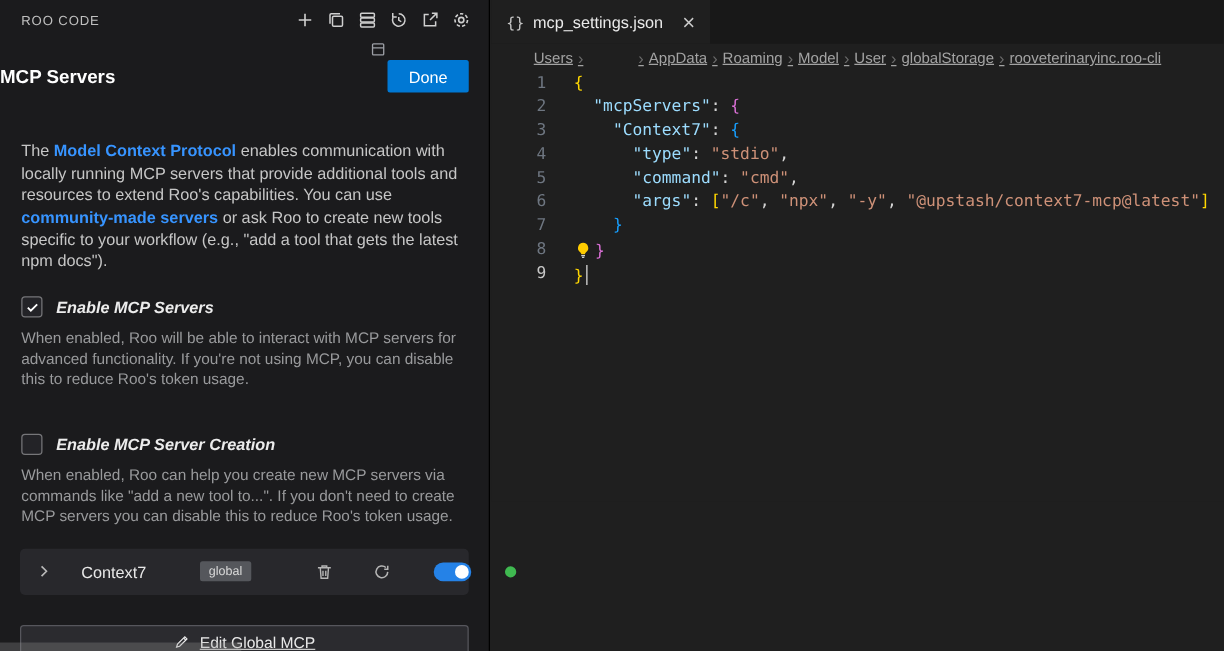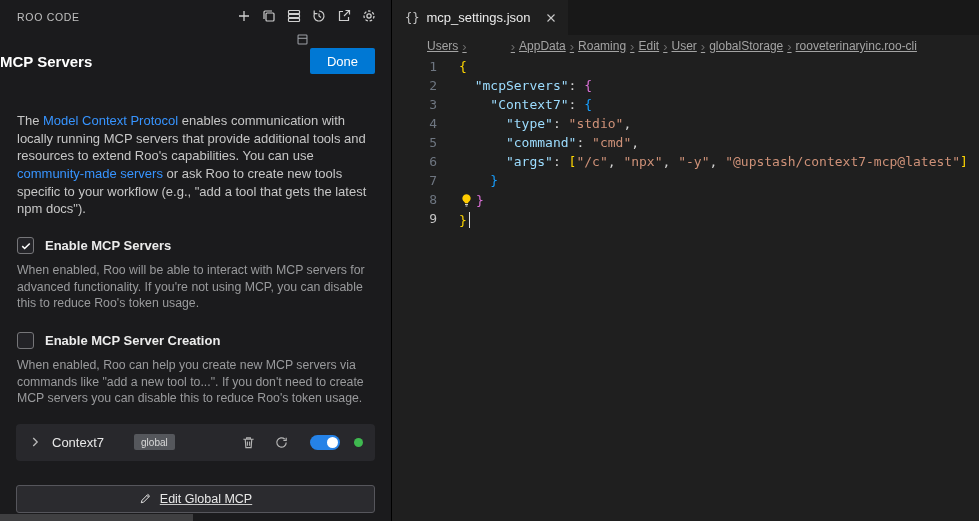--- a/index.html
+++ b/index.html
@@ -13,29 +13,29 @@
   .brand{position:absolute;left:17px;top:11px;font-size:10.5px;letter-spacing:.7px;color:#c0c0c0;}
   .head-icons{position:absolute;right:14px;top:8px;display:flex;gap:9px;align-items:center;color:#cfcfcf;}
   .head-icons .ico,.extra-icon{display:inline-flex;width:16px;height:16px;cursor:pointer;color:#cfcfcf;}
   .ico svg{width:100%;height:100%;}
   .extra-icon{position:absolute;right:82px;top:33px;width:13px;height:13px;color:#9da0a6;}
   .title-row{display:flex;justify-content:space-between;align-items:center;margin:14px 16px 0 0;}
   .title-row h1{margin:0;font-size:15px;font-weight:700;color:#fff;}
   .done{background:#0078d4;color:#fff;border:none;border-radius:2px;height:26px;padding:0 17px;
     font-size:13px;font-family:inherit;cursor:pointer;}
   .intro{margin:38px 17px 0 17px;font-size:13px;line-height:1.36;color:#c6c6c6;}
-  .link{color:#3794ff;cursor:pointer;}
+  .link{color:#3794ff;cursor:pointer;font-weight:bold;}
   .check-row{display:flex;align-items:center;gap:11px;margin:19px 17px 0 17px;}
   .checkbox{width:17px;height:17px;box-sizing:border-box;background:#232327;border:1px solid #767679;
     border-radius:3px;display:inline-flex;align-items:center;justify-content:center;cursor:pointer;flex:none;}
   .checkbox svg{width:12px;height:12px;}
-  .check-label{font-size:13px;font-weight:700;color:#ececec;}
+  .check-label{font-size:13px;font-weight:700;color:#ececec;font-style:italic;}
   .check-desc{margin:8px 17px 0 17px;font-size:12.3px;line-height:1.34;color:#999a9c;}
   .server-row{margin:17px 16px 0 16px;height:37px;background:#28282c;border-radius:4px;
-    display:flex;align-items:center;padding:0 12px;gap:7px;cursor:pointer;}
+    display:flex;align-items:center;padding:0 12px;gap:20px;cursor:pointer;}
   .chev{display:inline-flex;width:14px;height:14px;color:#b9b9b9;}
   .server-name{font-size:13px;color:#e8e8e8;margin-left:3px;}
   .badge{background:#55575c;color:#dadada;font-size:10px;padding:2.5px 7px;border-radius:2px;margin-left:23px;}
   .flexspace{flex:1;}
   .row-ico{display:inline-flex;width:15px;height:15px;color:#b5b5b5;cursor:pointer;margin-left:11px;}
   .toggle{position:relative;width:30px;height:15px;border-radius:8px;background:#2582e7;margin:0 7px 0 14px;cursor:pointer;flex:none;}
   .toggle .knob{position:absolute;right:2px;top:2px;width:11px;height:11px;border-radius:50%;background:#fff;}
   .status-dot{width:9px;height:9px;border-radius:50%;background:#3fb950;flex:none;}
   .edit-btns{display:flex;gap:9px;margin:24px 16px 0 16px;text-decoration:underline;}
   .edit-btn{flex:1;height:28px;background:#2b2b2f;border:1px solid #56565c;border-radius:3px;color:#e9e9e9;
@@ -131,21 +131,21 @@
     <div class="check-row">
       <span class="checkbox checked">
         <svg viewBox="0 0 16 16" fill="none" stroke="#ffffff" stroke-width="2">
             <path d="M3 8.2l3.2 3.2L13 4.6"></path>
           </svg>
       </span>
       <span class="check-label">Enable MCP Servers</span>
     </div>
     <p class="check-desc">When enabled, Roo will be able to interact with MCP servers for advanced functionality. If you're not using MCP, you can disable this to reduce Roo's token usage.</p>
 
-    <div class="check-row" style="margin-top:21px;">
+    <div class="check-row" style="margin-top:36px;">
       <span class="checkbox"></span>
       <span class="check-label">Enable MCP Server Creation</span>
     </div>
     <p class="check-desc">When enabled, Roo can help you create new MCP servers via commands like "add a new tool to...". If you don't need to create MCP servers you can disable this to reduce Roo's token usage.</p>
 
     <div class="server-row">
       <span class="chev">
         <svg viewBox="0 0 16 16" fill="none" stroke="currentColor" stroke-width="1.5">
             <path d="M6 3.5 10.5 8 6 12.5"></path>
           </svg>
@@ -198,21 +198,21 @@
     </div>
     <div class="breadcrumbs">
         <span class="bc-item">Users</span>
         <span class="bc-sep">›</span>
         <span class="bc-item bc-empty"></span>
         <span class="bc-sep">›</span>
         <span class="bc-item">AppData</span>
         <span class="bc-sep">›</span>
         <span class="bc-item">Roaming</span>
         <span class="bc-sep">›</span>
-        <span class="bc-item">Edit</span>
+        <span class="bc-item">Model</span>
         <span class="bc-sep">›</span>
         <span class="bc-item">User</span>
         <span class="bc-sep">›</span>
         <span class="bc-item">globalStorage</span>
         <span class="bc-sep">›</span>
         <span class="bc-item">rooveterinaryinc.roo-cli</span>
       </div>
     <div class="code"><div class="code-line"><span class="ln">1</span><span class="lc"><span class="tok-b1">{</span></span></div><div class="code-line"><span class="ln">2</span><span class="lc"><span class="tok-pun">  </span><span class="tok-key">"mcpServers"</span><span class="tok-pun">: </span><span class="tok-b2">{</span></span></div><div class="code-line"><span class="ln">3</span><span class="lc"><span class="tok-pun">    </span><span class="tok-key">"Context7"</span><span class="tok-pun">: </span><span class="tok-b3">{</span></span></div><div class="code-line"><span class="ln">4</span><span class="lc"><span class="tok-pun">      </span><span class="tok-key">"type"</span><span class="tok-pun">: </span><span class="tok-str">"stdio"</span><span class="tok-pun">,</span></span></div><div class="code-line"><span class="ln">5</span><span class="lc"><span class="tok-pun">      </span><span class="tok-key">"command"</span><span class="tok-pun">: </span><span class="tok-str">"cmd"</span><span class="tok-pun">,</span></span></div><div class="code-line"><span class="ln">6</span><span class="lc"><span class="tok-pun">      </span><span class="tok-key">"args"</span><span class="tok-pun">: </span><span class="tok-b1">[</span><span class="tok-str">"/c"</span><span class="tok-pun">, </span><span class="tok-str">"npx"</span><span class="tok-pun">, </span><span class="tok-str">"-y"</span><span class="tok-pun">, </span><span class="tok-str">"@upstash/context7-mcp@latest"</span><span class="tok-b1">]</span></span></div><div class="code-line"><span class="ln">7</span><span class="lc"><span class="tok-pun">    </span><span class="tok-b3">}</span></span></div><div class="code-line"><span class="ln">8</span><span class="lc"><span class="bulb"><svg viewBox="0 0 16 16">
                 <path fill="#ffcc00" d="M8 1.3a4.4 4.4 0 0 0-2.5 8c.5.37.95 1.1.95 1.7h3.1c0-.6.45-1.33.95-1.7a4.4 4.4 0 0 0-2.5-8z"></path>
                 <path fill="#cfcfcf" d="M6.4 11.8h3.2v1H6.4zM7 13.3h2v1H7z"></path>

